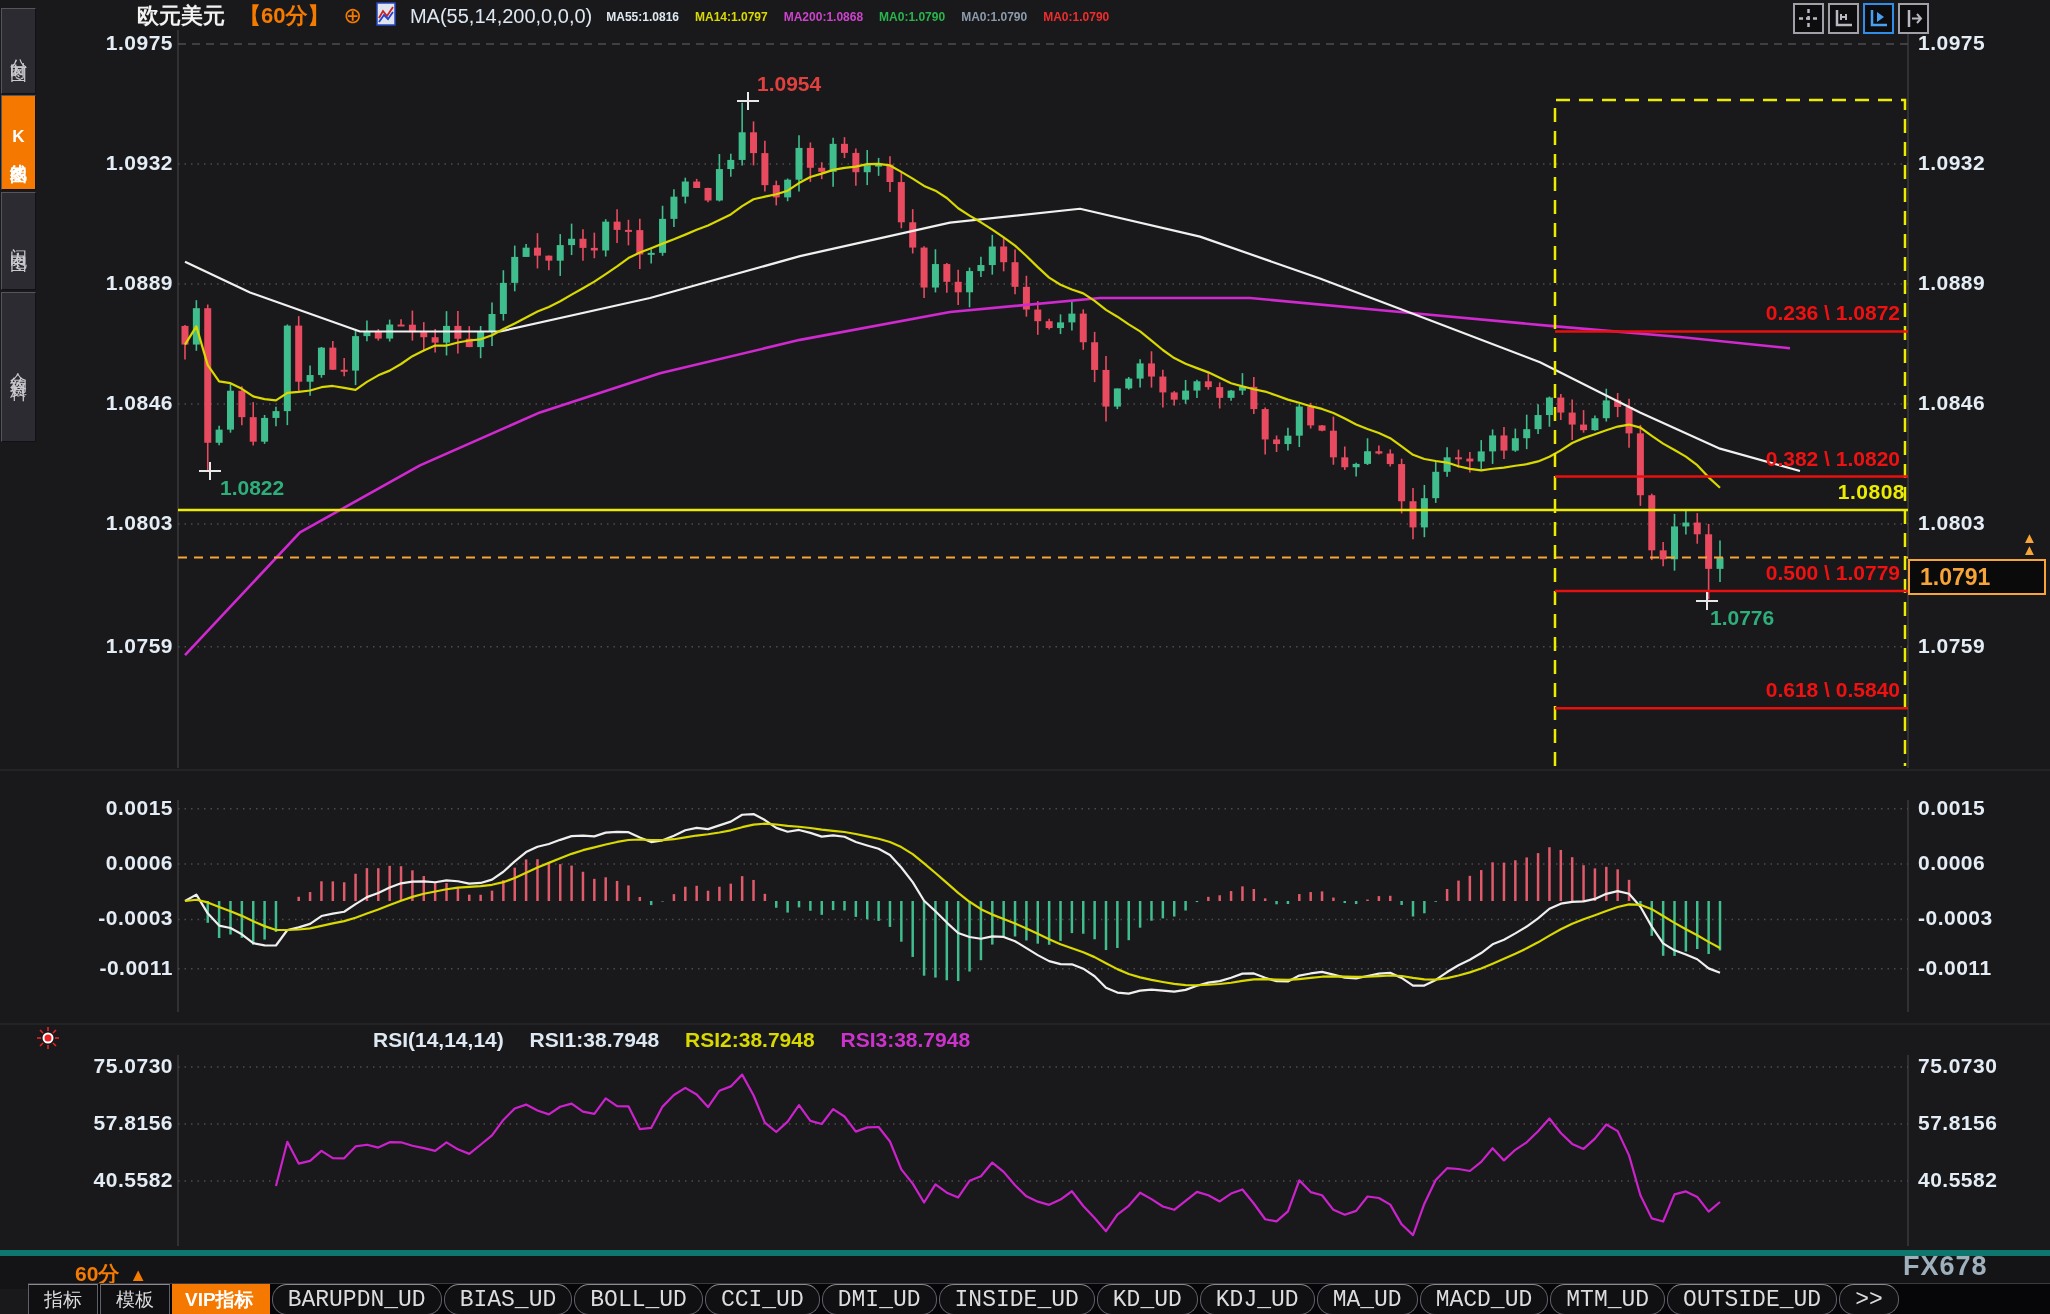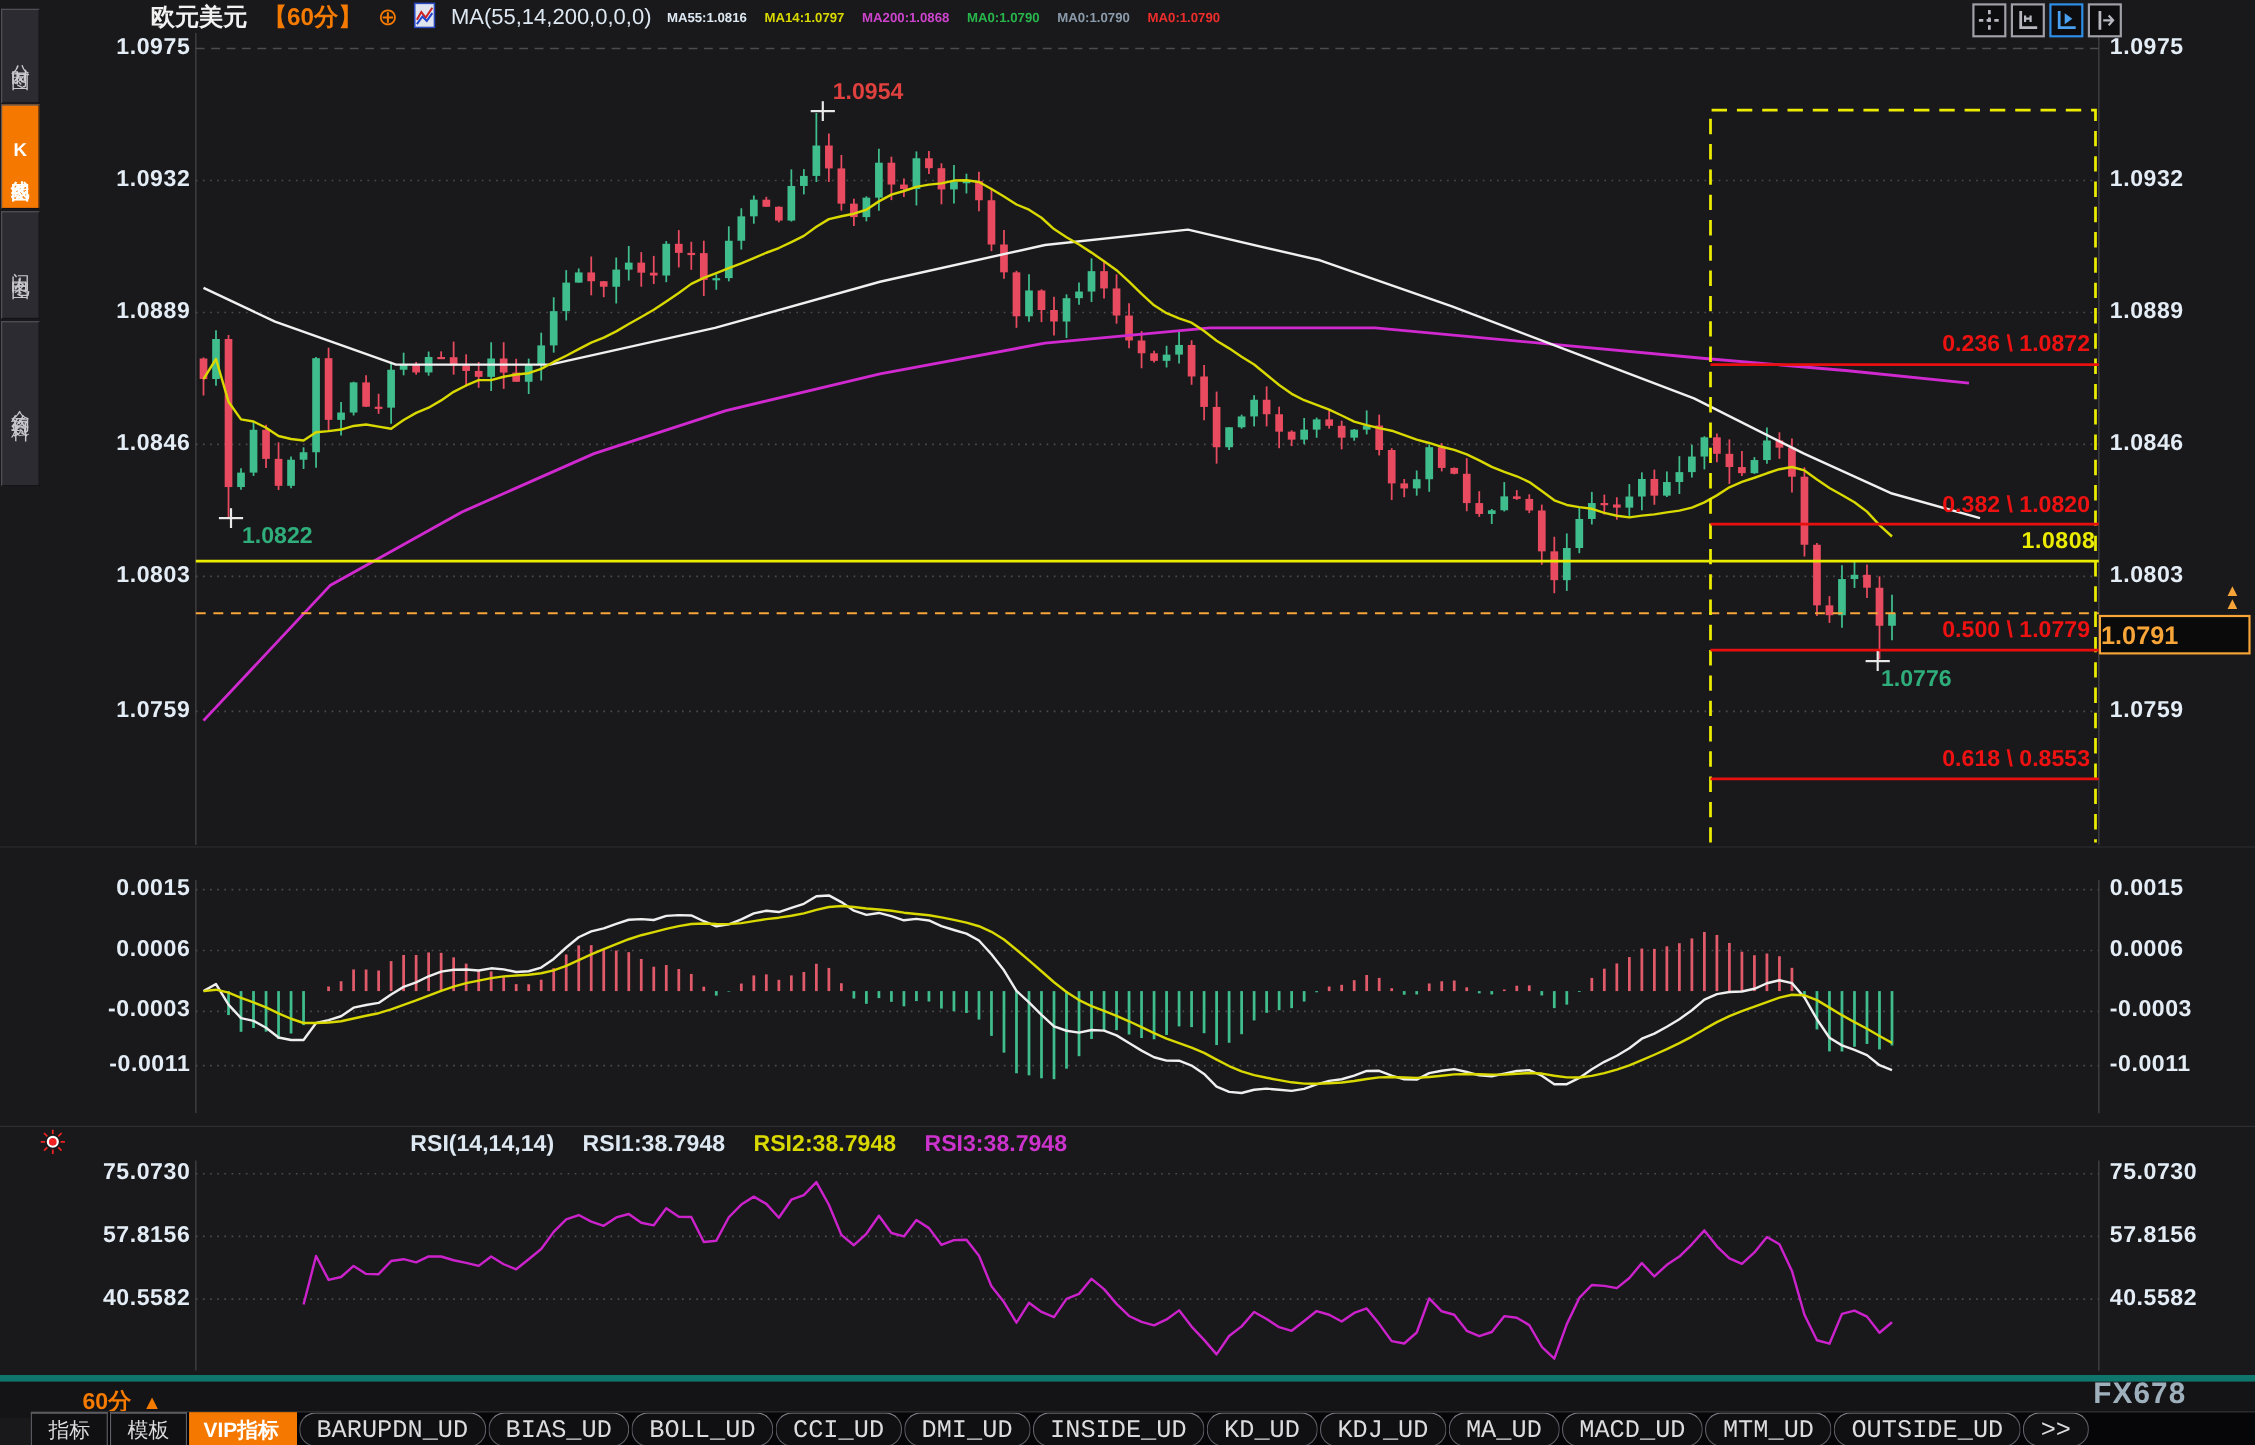--- a/index.html
+++ b/index.html
@@ -30,21 +30,21 @@
             align-items:center;justify-content:center;cursor:pointer;}
   .tool-btn.active{border-color:#2f8fe8;}
   
   .macd-header{position:absolute;left:183px;top:772px;font-size:21px;font-weight:600;white-space:nowrap;}
   .rsi-header{position:absolute;left:373px;top:1028px;font-size:21px;font-weight:600;white-space:nowrap;}
   .macd-header span,.rsi-header span{margin-right:20px;}
   .c-white{color:#dde8f2;} .c-yellow{color:#d9d900;} .c-magenta{color:#cc33cc;}
   .pulse-wrap{position:absolute;left:36px;top:1026px;width:24px;height:24px;}
   
   .price-box{position:absolute;left:1908px;top:559px;width:138px;height:36px;border:2px solid #f7a438;
-             background:#0a0a0a;color:#f7a438;font-size:23px;font-weight:600;display:flex;align-items:center;box-sizing:border-box;}
+             background:#0a0a0a;color:#f7a438;font-size:23px;font-weight:600;display:flex;align-items:center;padding-left:10px;box-sizing:border-box;}
   .price-arrow{position:absolute;left:2022px;top:532px;color:#f7a438;font-size:15px;line-height:12px;text-align:center;}
   
   .timeline{position:absolute;left:0;top:1250px;width:2050px;height:33px;border-top:6px solid #0f766e;background:#141416;}
   .period-chip{position:absolute;left:75px;top:4px;font-size:21px;font-weight:700;color:#f57a00;cursor:pointer;}
   .period-chip .tri{color:#f57a00;font-size:18px;margin-left:10px;}
   .watermark{position:absolute;left:1903px;top:1251px;font-size:27px;font-weight:700;color:#9fb0bd;letter-spacing:1px;}
   
   .tabbar{position:absolute;left:28px;top:1283px;width:2022px;height:31px;background:#060608;
           border-top:1px solid #3a3a3e;display:flex;align-items:stretch;}
   .tab{border:1px solid #60606a;border-top-color:#8a8a92;background:#101012;color:#dcdcde;
@@ -501,21 +501,21 @@
       <line x1="1708.6296296296296" y1="901" x2="1708.6296296296296" y2="954.0315785992015" stroke="#3fbd8d" stroke-width="2.5"></line>
       <line x1="1720" y1="901" x2="1720" y2="950.4276307382122" stroke="#3fbd8d" stroke-width="2.5"></line>
       <polyline points="185,901 196.37037037037038,894.5988707490565 207.74074074074073,913.339413334998 219.11111111111111,925.5698990915066 230.48148148148147,928.0265267562925 241.85185185185185,934.290211530999 253.22222222222223,943.1328225103302 264.5925925925926,945.4047393212036 275.96296296296293,945.4796638095938 287.3333333333333,929.9861288379888 298.7037037037037,927.3879698439245 310.0740740740741,923.876185099766 321.44444444444446,916.0429349197902 332.8148148148148,913.6258102570988 344.1851851851852,911.7383697221705 355.55555555555554,904.0715651978156 366.9259259259259,897.1572188935621 378.2962962962963,893.0888220896223 389.66666666666663,887.5187383057946 401.03703703703707,883.3393024761149 412.4074074074074,881.580080579086 423.77777777777777,881.311521728368 435.14814814814815,882.2715183024014 446.51851851851853,880.2987799105084 457.8888888888889,881.2450506015593 469.25925925925924,883.6802890558074 480.6296296296296,882.9643040832741 492,879.6095997739376 503.3703703703704,871.748818299704 514.7407407407408,861.3560881595043 526.1111111111111,852.0388735724575 537.4814814814815,846.7048115286186 548.8518518518518,844.0242932352272 560.2222222222222,839.8335498991561 571.5925925925926,836.1332058993688 582.9629629629629,835.5808925340959 594.3333333333333,836.3455613414308 605.7037037037037,832.6103292936286 617.0740740740741,831.9145190816853 628.4444444444445,832.195833911015 639.8148148148148,837.4815026078443 651.1851851851852,842.064740816297 662.5555555555555,840.3483550639793 673.9259259259259,835.7883341795825 685.2962962962963,830.2968662758005 696.6666666666667,827.9368175239191 708.0370370370371,829.1239590698383 719.4074074074074,825.338367489948 730.7777777777778,821.6276120663641 742.1481481481482,814.7620114416645 753.5185185185185,814.0282516741788 764.8888888888889,820.080629186632 776.2592592592592,827.8942610659977 787.6296296296297,831.740359543431 799,829.9525401119643 810.3703703703703,832.8576070896402 821.7407407407408,836.61964691835 833.1111111111111,835.3809948953175 844.4814814814815,836.7508405668199 855.8518518518518,841.9513060500619 867.2222222222222,845.4581404148342 878.5925925925926,848.7424683101032 889.9629629629629,854.9779032352907 901.3333333333334,867.4690726009379 912.7037037037037,882.0880481918736 924.074074074074,900.787578349475 935.4444444444445,911.3123907305275 946.8148148148148,922.5637537057044 958.1851851851852,932.977111556546 969.5555555555555,937.0363166740467 980.9259259259259,938.7444446461753 992.2962962962963,936.3911280958364 1003.6666666666666,936.9088941171201 1015.0370370370371,941.2376963024153 1026.4074074074074,948.1636164132024 1037.7777777777778,955.1009914288243 1049.1481481481483,961.1299846149964 1060.5185185185185,964.1696518602545 1071.888888888889,964.2886675875328 1083.2592592592591,968.7012270068969 1094.6296296296296,976.2575668250273 1106,987.7680117165219 1117.3703703703704,992.6042321255651 1128.7407407407409,993.6152272159269 1140.111111111111,990.6843146206684 1151.4814814814815,989.6794338654092 1162.8518518518517,990.6718992824071 1174.2222222222222,991.7058198658715 1185.5925925925926,989.8767482073691 1196.962962962963,985.794206968399 1208.3333333333335,982.6576203121983 1219.7037037037037,981.1619519752002 1231.0740740740741,977.7952111522059 1242.4444444444443,973.6257454366225 1253.8148148148148,973.4425947623556 1265.1851851851852,977.8184952271794 1276.5555555555557,981.1793356444249 1287.9259259259259,981.4246439441852 1299.2962962962963,975.5709251015426 1310.6666666666667,973.4567357596147 1322.037037037037,971.9090497157499 1333.4074074074074,974.5751282262432 1344.7777777777778,977.5674965242804 1356.148148148148,978.4493813414837 1367.5185185185185,976.0301945253749 1378.888888888889,973.6883340339203 1390.2592592592594,972.8766478388167 1401.6296296296296,977.961723047567 1413,985.6709543170858 1424.3703703703704,985.6045396986066 1435.7407407407406,979.9463131767038 1447.111111111111,972.0635286216095 1458.4814814814815,965.3042326679648 1469.8518518518517,959.7837016448484 1481.2222222222222,953.0138168017124 1492.5925925925926,944.308245290848 1503.962962962963,939.664102041256 1515.3333333333333,933.4038025999697 1526.7037037037037,926.5418154284736 1538.0740740740741,918.3856623562174 1549.4444444444443,908.7213760987014 1560.8148148148148,903.702232695188 1572.1851851851852,901.8512426392443 1583.5555555555554,901.3748437427619 1594.9259259259259,898.896791615081 1606.2962962962963,893.8474815127796 1617.6666666666667,891.1218934766181 1629.037037037037,893.7470969344151 1640.4074074074074,906.7713419704957 1651.7777777777778,926.6022330650554 1663.148148148148,943.4270982734972 1674.5185185185185,950.3416634640732 1685.888888888889,954.5132187472057 1697.2592592592594,959.237503511677 1708.6296296296296,968.3617566201436 1720,972.7382365319255" fill="none" stroke="#efefef" stroke-width="2.2" stroke-linejoin="round"></polyline>
       <polyline points="185,901 196.37037037037038,899.7197741498113 207.74074074074073,902.4437019868486 219.11111111111111,907.0689414077802 230.48148148148147,911.2604584774826 241.85185185185185,915.866409088186 253.22222222222223,921.3196917726149 264.5925925925926,926.1367012823325 275.96296296296293,930.0052937877848 287.3333333333333,930.0014607978256 298.7037037037037,929.4787626070454 310.0740740740741,928.3582471055895 321.44444444444446,925.8951846684297 332.8148148148148,923.4413097861635 344.1851851851852,921.100721773365 355.55555555555554,917.694890458255 366.9259259259259,913.5873561453164 378.2962962962963,909.4876493341776 389.66666666666663,905.0938671285011 401.03703703703707,900.7429541980238 412.4074074074074,896.9103794742363 423.77777777777777,893.7906079250627 435.14814814814815,891.4867900005304 446.51851851851853,889.249187982526 457.8888888888889,887.6483605063327 469.25925925925924,886.8547462162276 480.6296296296296,886.0766577896369 492,884.7832461864971 503.3703703703704,882.1763606091384 514.7407407407408,878.0123061192116 526.1111111111111,872.8176196098608 537.4814814814815,867.5950579936124 548.8518518518518,862.8809050419353 560.2222222222222,858.2714340133795 571.5925925925926,853.8437883905774 582.9629629629629,850.1912092192811 594.3333333333333,847.422079643711 605.7037037037037,844.4597295736945 617.0740740740741,841.9506874752927 628.4444444444445,839.9997167624372 639.8148148148148,839.4960739315186 651.1851851851852,840.0098073084743 662.5555555555555,840.0775168595753 673.9259259259259,839.2196803235768 685.2962962962963,837.4351175140215 696.6666666666667,835.535457516001 708.0370370370371,834.2531578267684 719.4074074074074,832.4701997594043 730.7777777777778,830.3016822207964 742.1481481481482,827.1937480649699 753.5185185185185,824.5606487868117 764.8888888888889,823.6646448667758 776.2592592592592,824.5105681066202 787.6296296296297,825.9565263939824 799,826.7557291375787 810.3703703703703,827.976104727991 821.7407407407408,829.7048131660628 833.1111111111111,830.8400495119138 844.4814814814815,832.022207722895 855.8518518518518,834.0080273883284 867.2222222222222,836.2980499936295 878.5925925925926,838.7869336569242 889.9629629629629,842.0251275725975 901.3333333333334,847.1139165782656 912.7037037037037,854.1087429009872 924.074074074074,863.4445099906848 935.4444444444445,873.0180861386533 946.8148148148148,882.9272196520635 958.1851851851852,892.93719803296 969.5555555555555,901.7570217611774 980.9259259259259,909.1545063381769 992.2962962962963,914.6018306897089 1003.6666666666666,919.0632433751911 1015.0370370370371,923.498133960636 1026.4074074074074,928.4312304511492 1037.7777777777778,933.7651826466843 1049.1481481481483,939.2381430403467 1060.5185185185185,944.2244448043282 1071.888888888889,948.2372893609692 1083.2592592592591,952.3300768901547 1094.6296296296296,957.1155748771292 1106,963.2460622450078 1117.3703703703704,969.1176962211192 1128.7407407407409,974.0172024200808 1140.111111111111,977.3506248601983 1151.4814814814815,979.8163866612405 1162.8518518518517,981.9874891854738 1174.2222222222222,983.9311553215534 1185.5925925925926,985.1202738987165 1196.962962962963,985.255060512653 1208.3333333333335,984.7355724725621 1219.7037037037037,984.0208483730897 1231.0740740740741,982.775720928913 1242.4444444444443,980.9457258304549 1253.8148148148148,979.445099616835 1265.1851851851852,979.1197787389038 1276.5555555555557,979.5316901200081 1287.9259259259259,979.9102808848435 1299.2962962962963,979.0424097281833 1310.6666666666667,977.9252749344696 1322.037037037037,976.7220298907257 1333.4074074074074,976.2926495578292 1344.7777777777778,976.5476189511194 1356.148148148148,976.9279714291923 1367.5185185185185,976.7484160484288 1378.888888888889,976.1363996455271 1390.2592592592594,975.4844492841851 1401.6296296296296,975.9799040368614 1413,977.9181140929063 1424.3703703703704,979.4553992140463 1435.7407407407406,979.5535820065779 1447.111111111111,978.0555713295842 1458.4814814814815,975.5053035972603 1469.8518518518517,972.360983206778 1481.2222222222222,968.4915499257648 1492.5925925925926,963.6548889987815 1503.962962962963,958.8567316072764 1515.3333333333333,953.7661458058151 1526.7037037037037,948.3212797303468 1538.0740740740741,942.334156255521 1549.4444444444443,935.611600224157 1560.8148148148148,929.2297267183632 1572.1851851851852,923.7540299025394 1583.5555555555554,919.2781926705838 1594.9259259259259,915.2019124594833 1606.2962962962963,910.9310262701426 1617.6666666666667,906.9691997114377 1629.037037037037,904.3247791560332 1640.4074074074074,904.8140917189256 1651.7777777777778,909.1717199881516 1663.148148148148,916.0227956452208 1674.5185185185185,922.8865692089912 1685.888888888889,929.2118991166342 1697.2592592592594,935.2170199956427 1708.6296296296296,941.8459673205429 1720,948.0244211628194" fill="none" stroke="#d9d900" stroke-width="2.2" stroke-linejoin="round"></polyline>
       <polyline points="275.96296296296293,1185.9092139817326 287.3333333333333,1141.7889586905987 298.7037037037037,1163.5651833124984 310.0740740740741,1160.9257463145207 321.44444444444446,1150.8685298507244 332.8148148148148,1158.0931950903073 344.1851851851852,1158.3593208268442 355.55555555555554,1146.424675334787 366.9259259259259,1144.7209138627165 378.2962962962963,1147.5607606071997 389.66666666666663,1142.1985293645398 401.03703703703707,1142.275170765627 412.4074074074074,1145.7073467941646 423.77777777777777,1148.1218408138272 435.14814814814815,1150.8072032672794 446.51851851851853,1142.3196567524806 457.8888888888889,1149.3164533326649 469.25925925925924,1153.8932192723626 480.6296296296296,1144.7435477122597 492,1135.4124820429788 503.3703703703704,1119.9112199029246 514.7407407407408,1108.4761372689998 526.1111111111111,1104.587492733442 537.4814814814815,1110.5711544324065 548.8518518518518,1114.4104438832426 560.2222222222222,1106.7216665613873 571.5925925925926,1103.63456476569 582.9629629629629,1111.6268134105667 594.3333333333333,1113.9283015724664 605.7037037037037,1098.374079001527 617.0740740740741,1106.1193124792323 628.4444444444445,1106.336139355177 639.8148148148148,1129.0566352669923 651.1851851851852,1127.9504522535478 662.5555555555555,1106.6064957573 673.9259259259259,1095.037990753695 685.2962962962963,1087.8541574743128 696.6666666666667,1094.4541583444704 708.0370370370371,1107.0676336554197 719.4074074074074,1090.6667070178712 730.7777777777778,1086.4040574535716 742.1481481481482,1074.6168972791108 753.5185185185185,1095.2631125257362 764.8888888888889,1122.6418670529326 776.2592592592592,1132.006396813951 787.6296296296297,1121.6201899913297 799,1105.1701042928619 810.3703703703703,1120.8711371517036 821.7407407407408,1123.9944129457103 833.1111111111111,1109.0468780125768 844.4814814814815,1116.4701389114875 855.8518518518518,1131.6427796565242 867.2222222222222,1127.3509927150476 878.5925925925926,1127.0040740756572 889.9629629629629,1141.4916377412942 901.3333333333334,1169.3931044190442 912.7037037037037,1183.6835719642795 924.074074074074,1202.470746672268 935.4444444444445,1184.3951866512161 946.8148148148148,1192.6634524773021 958.1851851851852,1197.3973538228047 969.5555555555555,1180.8331877937342 980.9259259259259,1176.267092285892 992.2962962962963,1162.5654752593155 1003.6666666666666,1171.904863710147 1015.0370370370371,1185.31237724431 1026.4074074074074,1196.3463018917932 1037.7777777777778,1201.6732718788771 1049.1481481481483,1204.820316766372 1060.5185185185185,1199.516438421563 1071.888888888889,1191.237805807484 1083.2592592592591,1206.0100074505917 1094.6296296296296,1218.0508439836465 1106,1231.2410674141415 1117.3703703703704,1214.5531513241779 1128.7407407407409,1205.800070956331 1140.111111111111,1192.6795815478783 1151.4814814814815,1199.0998205982478 1162.8518518518517,1206.4968225125747 1174.2222222222222,1209.8087006070148 1185.5925925925926,1200.878775471245 1196.962962962963,1191.8566227275182 1208.3333333333335,1195.2368226881204 1219.7037037037037,1201.4155687221687 1231.0740740740741,1193.553949374556 1242.4444444444443,1189.455421211339 1253.8148148148148,1203.4867913583792 1265.1851851851852,1219.2365406982767 1276.5555555555557,1221.388407574003 1287.9259259259259,1211.3732223895888 1299.2962962962963,1180.349532742852 1310.6666666666667,1192.0771872459559 1322.037037037037,1195.237022815852 1333.4074074074074,1209.8374365396282 1344.7777777777778,1214.7301357861036 1356.148148148148,1210.8896513159618 1367.5185185185185,1196.511355998698 1378.888888888889,1197.9799126987243 1390.2592592592594,1204.654159777712 1401.6296296296296,1224.3254373742686 1413,1235.1158244696214 1424.3703703703704,1203.7362139709946 1435.7407407407406,1179.9466735958051 1447.111111111111,1168.1586879972856 1458.4814814814815,1169.001526155766 1469.8518518518517,1170.9978643099134 1481.2222222222222,1161.8788853994574 1492.5925925925926,1148.2356687398826 1503.962962962963,1160.415803712768 1515.3333333333333,1149.8026392439695 1526.7037037037037,1142.3375136299294 1538.0740740740741,1131.1593923860848 1549.4444444444443,1118.528344103981 1560.8148148148148,1133.0303360549453 1572.1851851851852,1143.908531898025 1583.5555555555554,1148.8879605427562 1594.9259259259259,1138.5824324115208 1606.2962962962963,1124.4935859013822 1617.6666666666667,1131.1412000535283 1629.037037037037,1155.4033222814337 1640.4074074074074,1195.2501412793508 1651.7777777777778,1218.379140322953 1663.148148148148,1221.5467173040895 1674.5185185185185,1194.4192412604684 1685.888888888889,1191.4059757551715 1697.2592592592594,1196.9247386022942 1708.6296296296296,1211.5767484702867 1720,1202.007973674899" fill="none" stroke="#cc22cc" stroke-width="2.2" stroke-linejoin="round"></polyline>
     </svg>
   <div id="overlays">
       <div class="fib-label" style="right:150px;top:301.4900000000026px;">0.236 \ 1.0872</div>
       <div class="fib-label" style="right:150px;top:446.569999999999px;">0.382 \ 1.0820</div>
       <div class="fib-label" style="right:150px;top:560.9599999999988px;">0.500 \ 1.0779</div>
-      <div class="fib-label" style="right:150px;top:678.1399999999983px;">0.618 \ 0.8553</div>
+      <div class="fib-label" style="right:150px;top:678.1399999999983px;">0.618 \ 0.5840</div>
       <div class="axis-label" style="right:145px;top:480.05000000000155px;color:#ecec00;font-weight:700;">1.0808</div>
       <div class="anno" style="left:757px;top:72px;color:#e0413f;">1.0954</div>
       <div class="anno" style="left:220px;top:476px;color:#2fae7c;">1.0822</div>
       <div class="anno" style="left:1710px;top:606px;color:#2fae7c;">1.0776</div>
       <div class="axis-label" style="left:63px;width:110px;text-align:right;top:31.1200000000033px;">1.0975</div>
       <div class="axis-label" style="left:1918px;top:31.1200000000033px;">1.0975</div>
       <div class="axis-label" style="left:63px;width:110px;text-align:right;top:151.09000000000248px;">1.0932</div>
       <div class="axis-label" style="left:1918px;top:151.09000000000248px;">1.0932</div>
       <div class="axis-label" style="left:63px;width:110px;text-align:right;top:271.06000000000165px;">1.0889</div>
       <div class="axis-label" style="left:1918px;top:271.06000000000165px;">1.0889</div>

